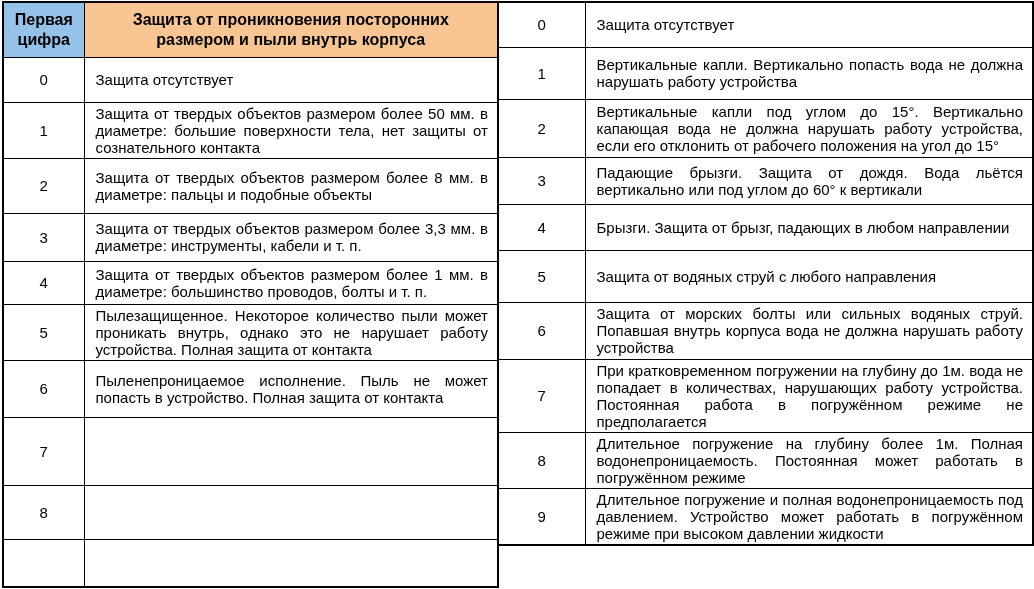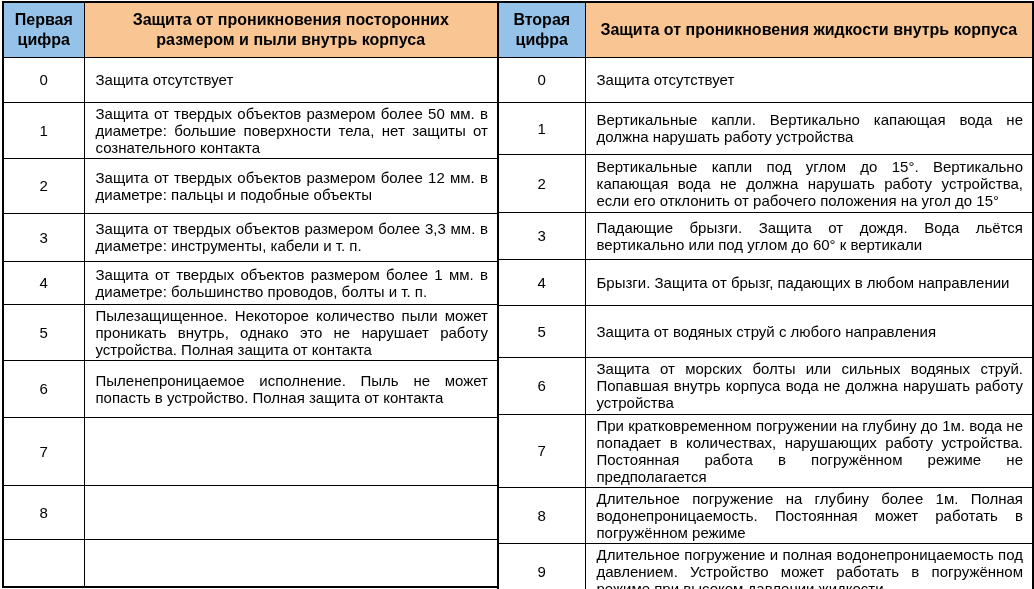--- a/index.html
+++ b/index.html
@@ -93,21 +93,21 @@
         <tr style="height:45px">
           <td class="digit-cell">0</td>
           <td class="desc-cell">Защита отсутствует</td>
         </tr>
         <tr style="height:55px">
           <td class="digit-cell">1</td>
           <td class="desc-cell">Защита от твердых объектов размером более 50 мм. в диаметре: большие поверхности тела, нет защиты от сознательного контакта</td>
         </tr>
         <tr style="height:55px">
           <td class="digit-cell">2</td>
-          <td class="desc-cell">Защита от твердых объектов размером более 12 мм. в диаметре: пальцы и подобные объекты</td>
+          <td class="desc-cell">Защита от твердых объектов размером более 8 мм. в диаметре: пальцы и подобные объекты</td>
         </tr>
         <tr style="height:48px">
           <td class="digit-cell">3</td>
           <td class="desc-cell">Защита от твердых объектов размером более 3,3 мм. в диаметре: инструменты, кабели и т. п.</td>
         </tr>
         <tr style="height:43px">
           <td class="digit-cell">4</td>
           <td class="desc-cell">Защита от твердых объектов размером более 1 мм. в диаметре: большинство проводов, болты и т. п.</td>
         </tr>
         <tr style="height:55px">
@@ -132,31 +132,27 @@
         </tr>
       </tbody>
     </table>
 
     <table class="tbl right">
       <colgroup>
           <col class="digit-col-r">
           <col class="desc-col-r">
         </colgroup>
       <tbody>
-        <tr style="height:55px">
-          <th class="digit-hdr hdr-cell">Вторая цифра</th>
-          <th class="desc-hdr hdr-cell">Защита от проникновения жидкости внутрь корпуса</th>
-        </tr>
         <tr style="height:45px">
           <td class="digit-cell">0</td>
           <td class="desc-cell">Защита отсутствует</td>
         </tr>
         <tr style="height:52px">
           <td class="digit-cell">1</td>
-          <td class="desc-cell">Вертикальные капли. Вертикально капающая вода не должна нарушать работу устройства</td>
+          <td class="desc-cell">Вертикальные капли. Вертикально попасть вода не должна нарушать работу устройства</td>
         </tr>
         <tr style="height:58px">
           <td class="digit-cell">2</td>
           <td class="desc-cell">Вертикальные капли под углом до 15°. Вертикально капающая вода не должна нарушать работу устройства, если его отклонить от рабочего положения на угол до 15°</td>
         </tr>
         <tr style="height:47px">
           <td class="digit-cell">3</td>
           <td class="desc-cell">Падающие брызги. Защита от дождя. Вода льётся вертикально или под углом до 60° к вертикали</td>
         </tr>
         <tr style="height:46px">

